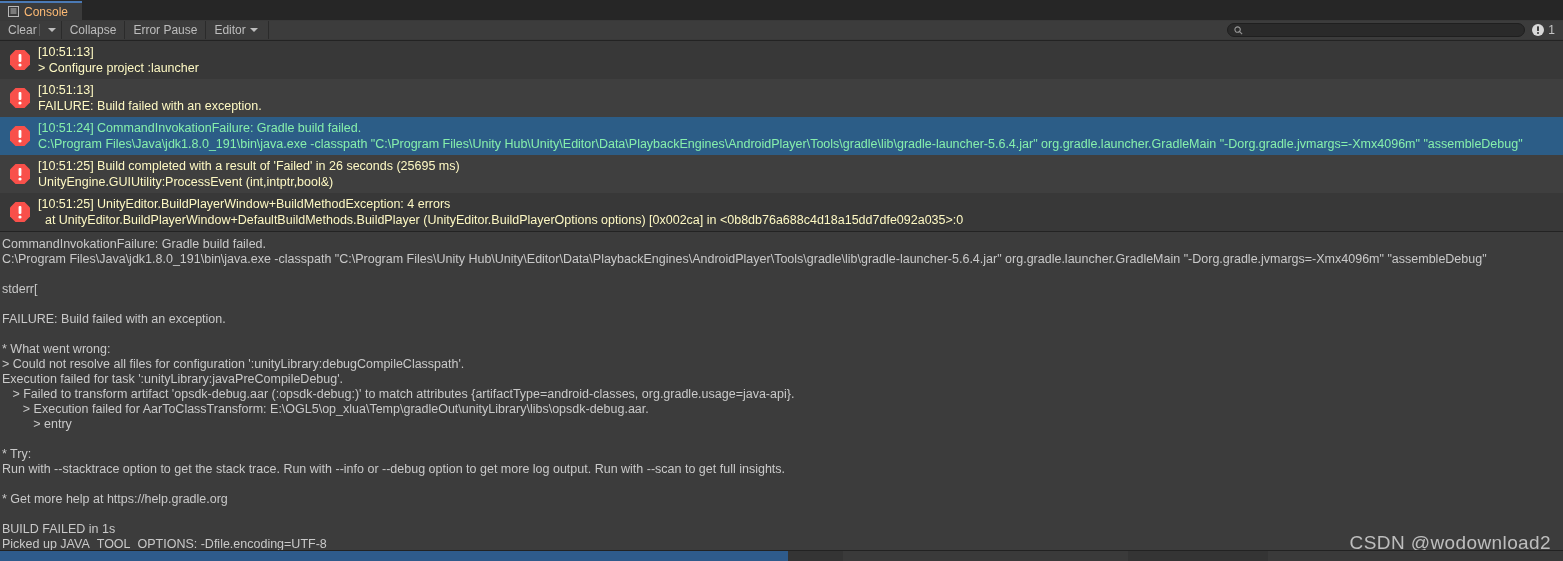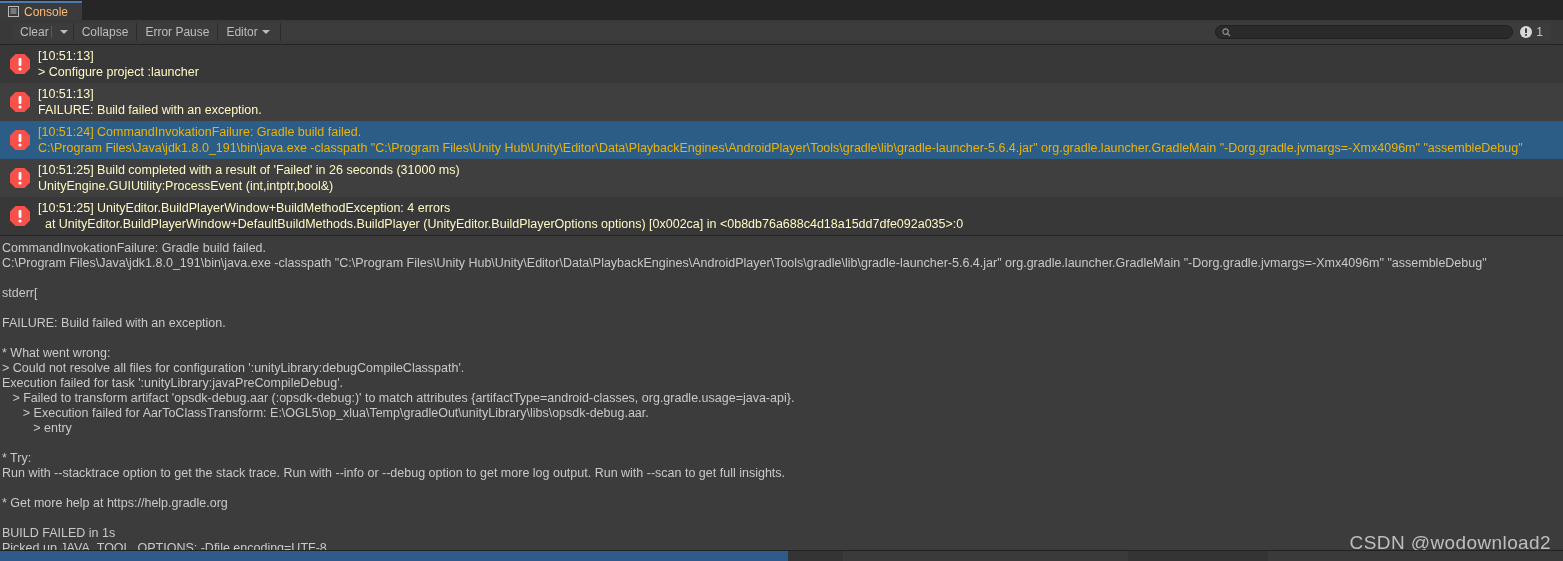--- a/index.html
+++ b/index.html
@@ -54,21 +54,21 @@
   }
 
   
   .toolbar {
     height: 21px;
     background: #393939;
     border-bottom: 1px solid #232323;
     display: flex;
     align-items: center;
     flex: 0 0 auto;
-    padding: 12px;
+    padding: 0;
     box-sizing: border-box;
   }
   .tb-btn {
     height: 18px;
     display: flex;
     align-items: center;
     color: #bdbdbd;
     font-size: 12px;
     padding: 0 8px;
     border-right: 1px solid #2b2b2b;
@@ -181,21 +181,21 @@
   .logrow-text {
     flex: 1 1 auto;
     min-width: 0;
     padding-top: 3px;
     color: #fef9c3;
     font-size: 12.5px;
     line-height: 16px;
     white-space: nowrap;
     overflow: hidden;
   }
-  .logrow.sel .logrow-text { color: #eab308; }
+  .logrow.sel .logrow-text { color: #86efac; }
   .logrow-line { white-space: pre; overflow: hidden; text-overflow: clip; }
 
   
   .detail {
     flex: 1 1 auto;
     background: #3c3c3c;
     position: relative;
     overflow: hidden;
     padding: 5px 0 4px 2px;
     box-sizing: border-box;
@@ -350,21 +350,21 @@
       </div>
       <div class="logrow even">
         <span style="flex: 0 0 auto;">
           <svg viewBox="0 0 24 24" class="logrow-icon">
             <polygon points="7.5,2 16.5,2 22,7.5 22,16.5 16.5,22 7.5,22 2,16.5 2,7.5" fill="#f9504a"></polygon>
             <rect x="10.6" y="6" width="2.8" height="8" rx="1" fill="#ffffff"></rect>
             <circle cx="12" cy="17" r="1.6" fill="#ffffff"></circle>
           </svg>
         </span>
         <div class="logrow-text">
-          <div class="logrow-line">[10:51:25] Build completed with a result of 'Failed' in 26 seconds (31000 ms)</div>
+          <div class="logrow-line">[10:51:25] Build completed with a result of 'Failed' in 26 seconds (25695 ms)</div>
           <div class="logrow-line">UnityEngine.GUIUtility:ProcessEvent (int,intptr,bool&amp;)</div>
         </div>
       </div>
       <div class="logrow odd">
         <span style="flex: 0 0 auto;">
           <svg viewBox="0 0 24 24" class="logrow-icon">
             <polygon points="7.5,2 16.5,2 22,7.5 22,16.5 16.5,22 7.5,22 2,16.5 2,7.5" fill="#f9504a"></polygon>
             <rect x="10.6" y="6" width="2.8" height="8" rx="1" fill="#ffffff"></rect>
             <circle cx="12" cy="17" r="1.6" fill="#ffffff"></circle>
           </svg>

